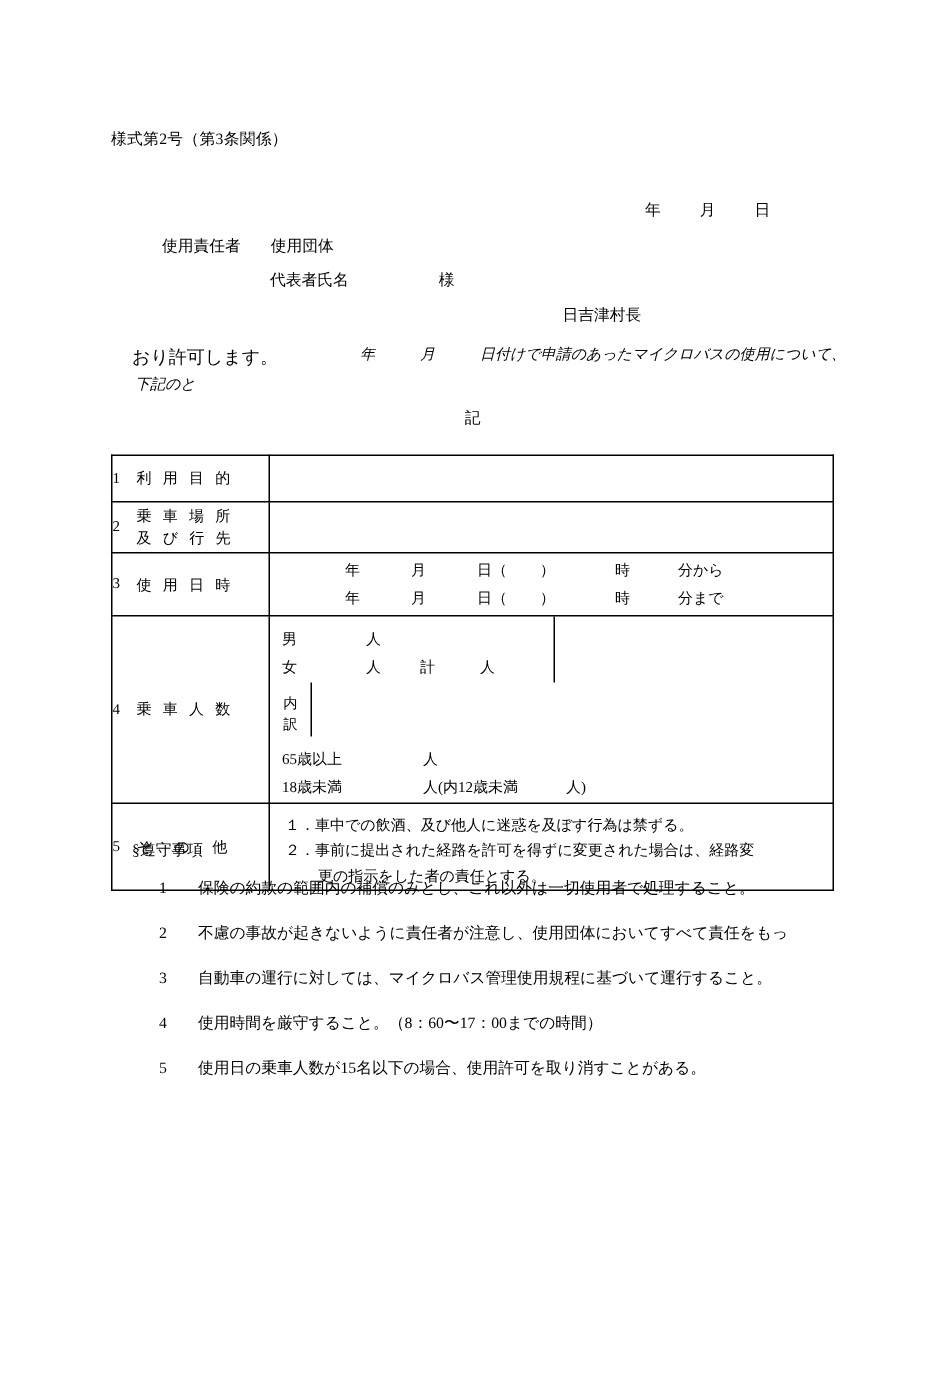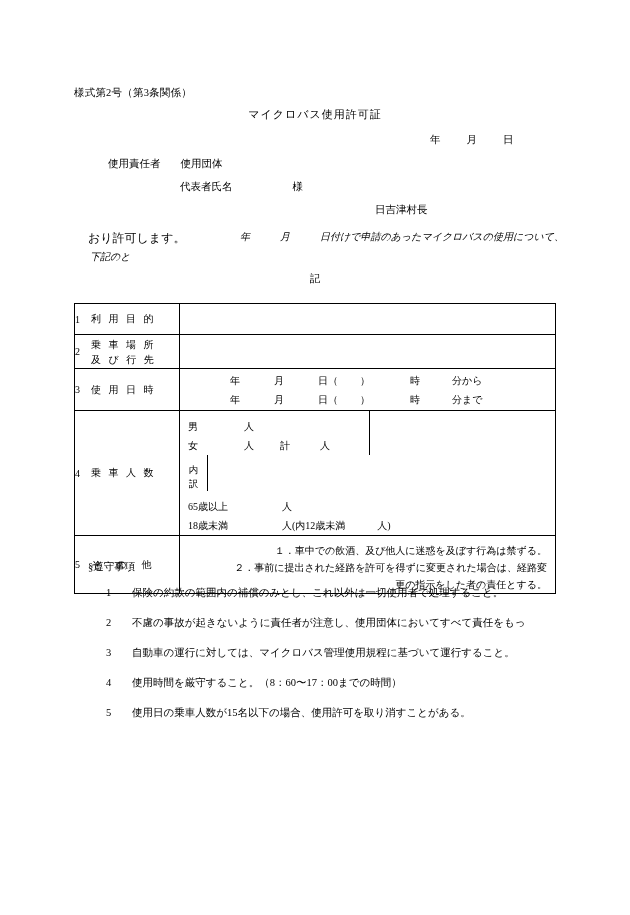--- a/index.html
+++ b/index.html
@@ -178,21 +178,21 @@
     font-size: 10px;
   }
   .riders-right .p { display:inline-block; width: 54px; }
   .riders-right .p2 { display:inline-block; width: 32px; }
 
   .other-cell {
     padding: 6px 8px 0 10px;
     line-height: 17px;
     font-size: 10px;
   }
-  .other-cell div { text-indent: 0; text-align: right; }
+  .other-cell div { text-indent: 0; }
   .other-cell .c2 { padding-left: 22px; }
 
   
   .comply-title {
     position: absolute;
     left: 88px;
     top: 560px;
     font-size: 10.5px;
   }
   .comply-list {
@@ -215,21 +215,20 @@
     flex: 1;
   }
 </style>
 </head>
 <body>
 
 <div class="page">
 
   <div class="form-no">様式第2号（第3条関係）</div>
 
-  <div class="doc-title">マイクロバス使用許可証</div>
 
   <div class="date-line">
     <span>年</span><span class="gap"></span><span>月</span><span class="gap"></span><span>日</span>
   </div>
 
   <div class="resp-line">
     <span>使用責任者</span><span class="sp"></span><span>使用団体</span>
   </div>
 
   <div class="rep-line">

